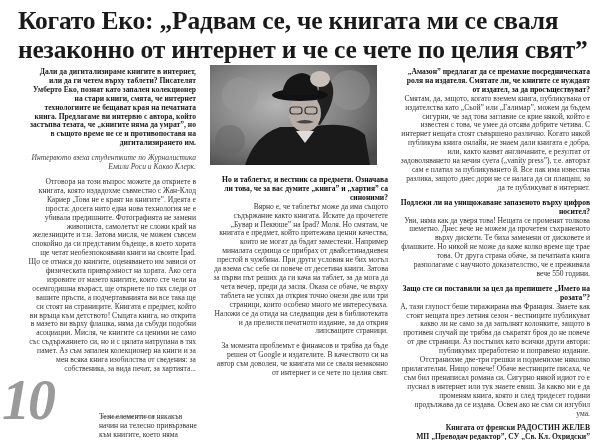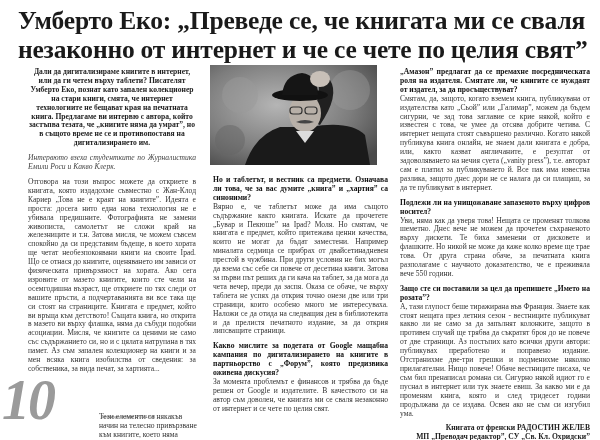--- a/index.html
+++ b/index.html
@@ -1,37 +1,37 @@
 <!DOCTYPE html>
 <html><head>
 <meta charset="utf-8">
 <style>
   html, body { margin:0; padding:0; background:#fff; }
   body { width:600px; height:440px; overflow:hidden; position:relative; font-family:"Liberation Serif", "DejaVu Serif", serif; color:#222; }
   .headline { position:absolute; left:18px; top:6px; width:575px; font-family:"Liberation Serif", serif; font-weight:bold; font-size:25.5px; line-height:29px; color:#1a1a1a; letter-spacing:-0.2px; }
   .col { position:absolute; font-size:7.6px; line-height:8.9px; text-align:justify; }
-  .col p { margin:0; }
+  .col p { margin:0;text-align:right; }
   .q { font-weight:bold; color:#111; }
   .a { color:#333; }
   .gap { height:6px; }
   #col1 { left:28px; top:68px; width:168px; }
   #col2 { left:213px; top:170px; width:175px; }
   #col3 { left:400px; top:68px; width:190px; }
   .lead { font-weight:bold; text-align:center; color:#222; }
   .credit { font-style:italic; color:#444; }
   .photo { position:absolute; left:210px; top:65px; width:167px; height:100px; overflow:hidden; background:#7a7a7a; }
   .pagenum { position:absolute; left:2px; top:370px; font-family:"Liberation Serif", serif; font-style:italic; font-weight:bold; font-size:56px; line-height:60px; color:#9a9a9a; letter-spacing:-2px; }
   .tail { position:absolute; left:99px; top:373px; width:100px; font-size:7.6px; line-height:8.9px; color:#333;margin-top:40px; }
   .footnote { position:absolute; left:101px; top:415px; font-size:3.6px; color:#555; }
   .translator { text-align:right; font-weight:bold; color:#222; }
 </style>
 </head>
 <body>
 
-<div class="headline">Умберто Еко: „Преведе се, че книгата ми се сваля незаконно от интернет и че се чете по целия свят”</div>
+<div class="headline">Когато Еко: „Радвам се, че книгата ми се сваля незаконно от интернет и че се чете по целия свят”</div>
 
 <div class="col" id="col1">
   <p class="lead">Дали да дигитализираме книгите в интернет, или да ги четем върху таблети? Писателят Умберто Еко, познат като запален колекционер на стари книги, смята, че интернет технологиите не бещават края на печатната книга. Предлагаме ви интервю с автора, който застъпва тезата, че „книгите няма да умрат”, но в същото време не се и противопоставя на дигитализирането им.</p>
   <div class="gap"></div>
   <p class="credit">Интервюто взеха студентките по Журналистика Емили Роси и Какво Клерк.</p>
   <div class="gap"></div>
   <p class="a">Отговора на този въпрос можете да откриете в книгата, която издадохме съвместно с Жан-Клод Кариер „Това не е краят на книгите”. Идеята е проста: досега нито една нова технология не е убивала предишните. Фотографията не замени живописта, самолетът не сложи край на железниците и т.н. Затова мисля, че можем съвсем спокойно да си представим бъдеще, в което хората ще четат необезпокоявани книги на своите Ipad. Що се отнася до книгите, оценяването им зависи от физическата привързаност на хората. Ако сега изровите от мазето книгите, които сте чели на осемгодишна възраст, ще откриете по тях следи от вашите пръсти, а подчертаванията ви все така ще си стоят на страниците. Книгата е предмет, който ви връща към детството! Същата книга, но открита в мазето ви върху флашка, няма да събуди подобни асоциации. Мисля, че книгите са ценими не само със съдържанието си, но и с цялата натрупана в тях памет. Аз съм запален колекционер на книги и за мен всяка книга изобилства от сведения: за собственика, за вида печат, за хартията...</p>
 </div>
 
 <div class="pagenum">10</div>
@@ -70,21 +70,20 @@
 
     <path d="M86 66 L95 78 L104 66 Z" fill="#ddd"></path>
   </svg>
 </div>
 
 <div class="col" id="col2">
   <div class="gap"></div>
   <p class="q">Но и таблетът, и вестник са предмети. Означава ли това, че за вас думите „книга” и „хартия” са синоними?</p>
   <p class="a">Вярно е, че таблетът може да има същото съдържание както книгата. Искате да прочетете „Бувар и Пекюше” на Ipad? Моля. Но смятам, че книгата е предмет, който притежава ценни качества, които не могат да бъдат заместени. Например миналата седмица се прибрах от двайсетинадневен престой в чужбина. При други условия не бих могъл да взема със себе си повече от десетина книги. Затова за първи път реших да ги кача на таблет, за да мога да чета вечер, преди да заспя. Оказа се обаче, че върху таблета не успях да открия точно онези две или три страници, които особено много ме интересуваха. Наложи се да отида на следващия ден в библиотеката и да прелистя печатното издание, за да открия липсващите страници.</p>
   <div class="gap"></div>
-  <p class="q">Какво мислите за подетата от Google мащабна кампания по дигитализирането на книгите в партньорство с „Форум”, която предизвика оживена дискусия?</p>
   <p class="a">За момента проблемът е финансов и трябва да бъде решен от Google и издателите. В качеството си на автор съм доволен, че книгата ми се сваля незаконно от интернет и се чете по целия свят.</p>
 </div>
 
 <div class="col" id="col3">
   <p class="q">„Амазон” предлагат да се премахне посредническата роля на издателя. Смятате ли, че книгите се нуждаят от издател, за да просъществуват?</p>
   <p class="a">Смятам, да, защото, когато вземем книга, публикувана от издателства като „Сьой” или „Галимар”, можем да бъдем сигурни, че зад това заглавие се крие някой, който е известен с това, че умее да отсява добрите четива. С интернет нещата стоят съвършено различно. Когато някой публикува книга онлайн, не знаем дали книгата е добра, или, както казват англичаните, е резултат от задоволяването на нечия суета („vanity press”), т.е. авторът сам е платил за публикуването й. Все пак има известна разлика, защото днес дори не се налага да си плащаш, за да те публикуват в интернет.</p>
   <div class="gap"></div>
   <p class="q">Подлежи ли на унищожаване запазеното върху цифров носител?</p>
   <p class="a">Уви, няма как да уверя това! Нещата се променят толкова шеметно. Днес вече не можем да прочетем съхраненото върху дискети. Те биха заменени от дисковете и флашките. Но никой не може да каже колко време ще трае това. От друга страна обаче, за печатната книга разполагаме с научното доказателство, че е преживяла вече 550 години.</p>
   <div class="gap"></div>

